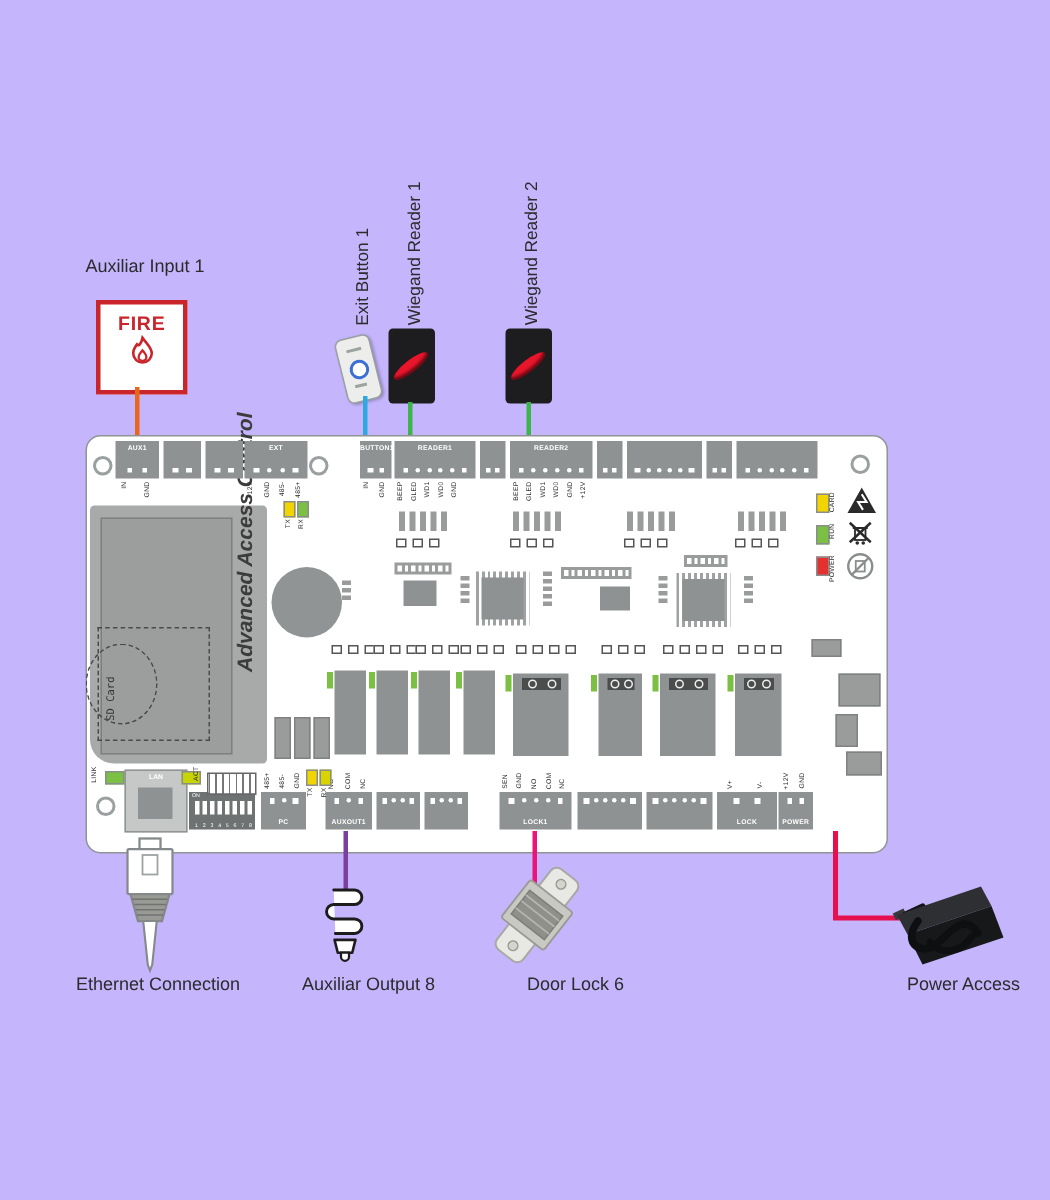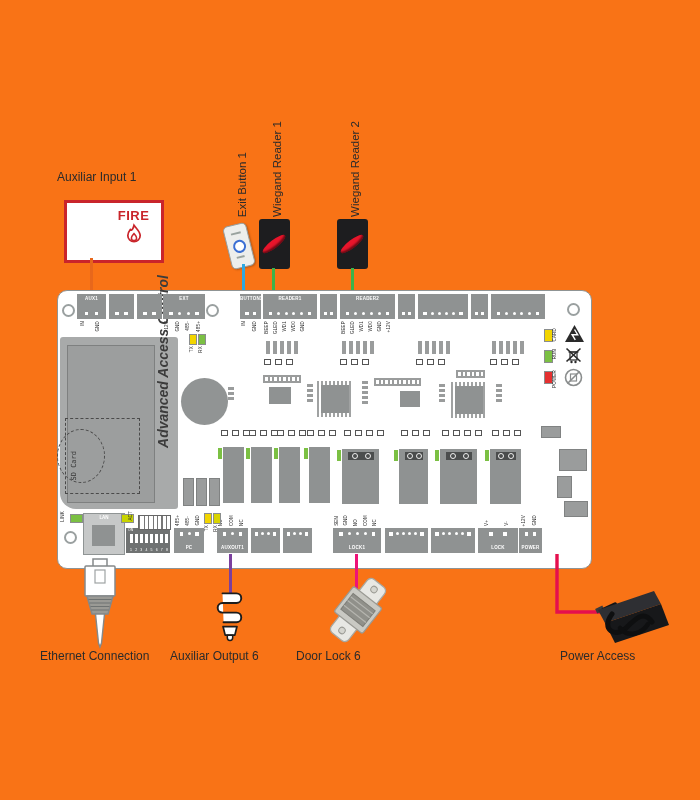--- a/index.html
+++ b/index.html
@@ -1,19 +1,19 @@
 <!DOCTYPE html>
 <html><head>
 <meta charset="utf-8">
 <style>
   html,body{margin:0;padding:0;background:#fff}
-  #page{position:relative;width:700px;height:800px;background:#f97316;overflow:hidden;
+  #page{position:relative;width:700px;height:800px;background:#c4b5fd;overflow:hidden;
         font-family:"Liberation Sans",sans-serif}
   .abs{position:absolute}
-  .dev-label{position:absolute;font-size:12px;color:#2b2b2b;text-align:left;white-space:nowrap}
+  .dev-label{position:absolute;font-size:12px;color:#2b2b2b;text-align:right;white-space:nowrap}
   .vlabel{position:absolute;writing-mode:vertical-rl;transform:rotate(180deg);
           font-size:11.5px;color:#2b2b2b;white-space:nowrap;line-height:1.1}
   .wire{position:absolute;width:3px}
   
   .board{position:absolute;left:57px;top:290px;width:533px;height:277px;background:#fff;
          border:1.5px solid #8f9494;border-radius:10px}
   .conn{position:absolute;background:#8f9292}
   .conn .nm{position:absolute;top:3px;left:0;right:0;text-align:center;color:#fff;
             font-size:4.5px;font-weight:bold;letter-spacing:.2px;white-space:nowrap;line-height:1}
   .conn.bot .nm{top:auto;bottom:3px}
@@ -78,21 +78,21 @@
   .reader .lens{position:absolute;left:1px;top:21px;width:28px;height:8px;border-radius:50%;
                 background:#e8152b;transform:rotate(-38deg);box-shadow:inset 0 -2px 2px rgba(0,0,0,.55)}
 </style>
 </head>
 <body>
 
 <div id="page">
 
   <div class="abs" style="left:57px;top:170px;font-size:12px;color:#2b2b2b">Auxiliar Input 1</div>
 
-  <div class="fire" style="border-color: rgb(201, 37, 43); padding-left: 39px;">
+  <div class="fire" style="border-color: rgb(201, 37, 43);">
     <span class="tx" style="color: rgb(201, 37, 43);">FIRE</span>
     <svg width="26" height="24" viewBox="0 0 24 21">
       <path d="M12 1.5c2.6 3.6 5.7 5.9 5.7 9.5a5.7 5.7 0 0 1-11.4 0c0-2.1 1-3.8 2.3-5.5C9.9 7.1 11.4 4.4 12 1.5z" fill="none" stroke-width="1.6" stroke="#c9252b"></path>
       <path d="M12 9.2c1.2 1.5 2.4 2.5 2.4 4a2.4 2.4 0 0 1-4.8 0c0-1.5 1.2-2.5 2.4-4z" fill="none" stroke-width="1.4" stroke="#c9252b"></path>
     </svg>
   </div>
   <div class="wire" style="left: 89.5px; top: 258px; height: 34px; background: rgb(232, 103, 27);"></div>
 
   <div class="vlabel" style="left:236px;bottom:583px">Exit Button 1</div>
   <div class="exitbtn">
@@ -629,21 +629,21 @@
     <path d="M13.5 41.5 h23 M14.5 45 h21 M15.5 48.5 h19 M16.3 52 h17.4" stroke="#6f7372" stroke-width="1"></path>
     <path d="M20.5 56 L29.5 56 L26.5 85 L25 89 L23.5 85 Z" fill="#fff" stroke="#85898a" stroke-width="1.4"></path>
   </svg>
   <div class="dev-label" style="left:40px;top:649px;width:120px">Ethernet Connection</div>
 
   <svg class="abs" style="left:208px;top:588px" width="44" height="60" viewBox="0 0 40 56">
     <path d="M13 5 h13 a4.5 4.5 0 0 1 0 9 H13 a4.5 4.5 0 0 0 0 9 h13 a4.5 4.5 0 0 1 0 9 H14" fill="#fff" stroke="#1c1c1c" stroke-width="1.8" stroke-linecap="round" stroke-linejoin="round"></path>
     <path d="M13.5 36 h13 l-2 8 h-9 z" fill="#fff" stroke="#1c1c1c" stroke-width="1.6" stroke-linejoin="round"></path>
     <path d="M17.5 44 h5 v2.5 a2.5 2.5 0 0 1 -5 0 z" fill="#fff" stroke="#1c1c1c" stroke-width="1.4"></path>
   </svg>
-  <div class="dev-label" style="left:170px;top:649px;width:120px">Auxiliar Output 6</div>
+  <div class="dev-label" style="left:170px;top:649px;width:120px">Auxiliar Output 8</div>
 
   <svg class="abs" style="left:316px;top:568px" width="84" height="84" viewBox="0 0 84 84">
     <g transform="rotate(-52 42 42)">
       <rect x="8" y="31" width="68" height="22" rx="5" fill="#e8e8e4" stroke="#a8a8a2" stroke-width="1.3"></rect>
       <circle cx="16" cy="42" r="3.2" fill="#d5d5cf" stroke="#9a9a94" stroke-width="1"></circle>
       <circle cx="68" cy="42" r="3.2" fill="#d5d5cf" stroke="#9a9a94" stroke-width="1"></circle>
       <rect x="26" y="24" width="32" height="36" rx="2" fill="#c9c9c3" stroke="#9a9a94" stroke-width="1.2"></rect>
       <rect x="32" y="28" width="20" height="28" fill="#90908a" stroke="#7e7e78" stroke-width="1"></rect>
       <path d="M37 28 v28 M43 28 v28 M48 28 v28" stroke="#b5b5af" stroke-width="1.2"></path>
     </g>

